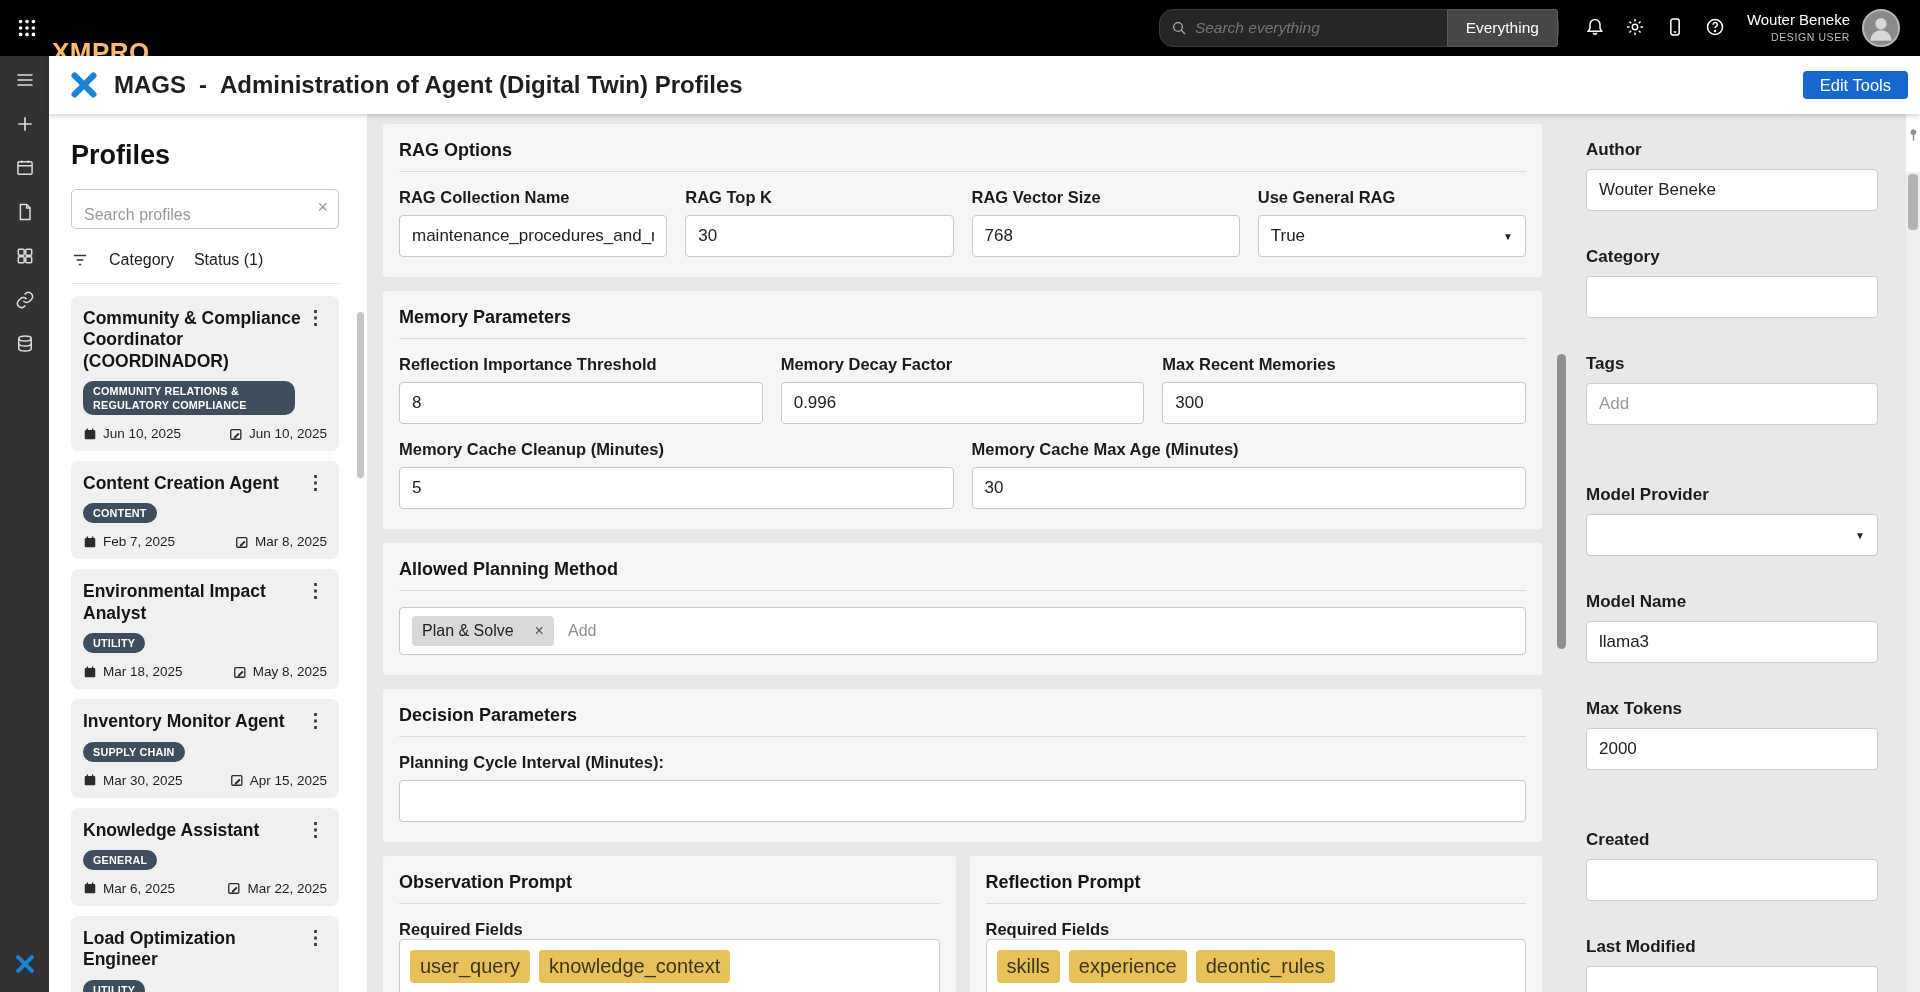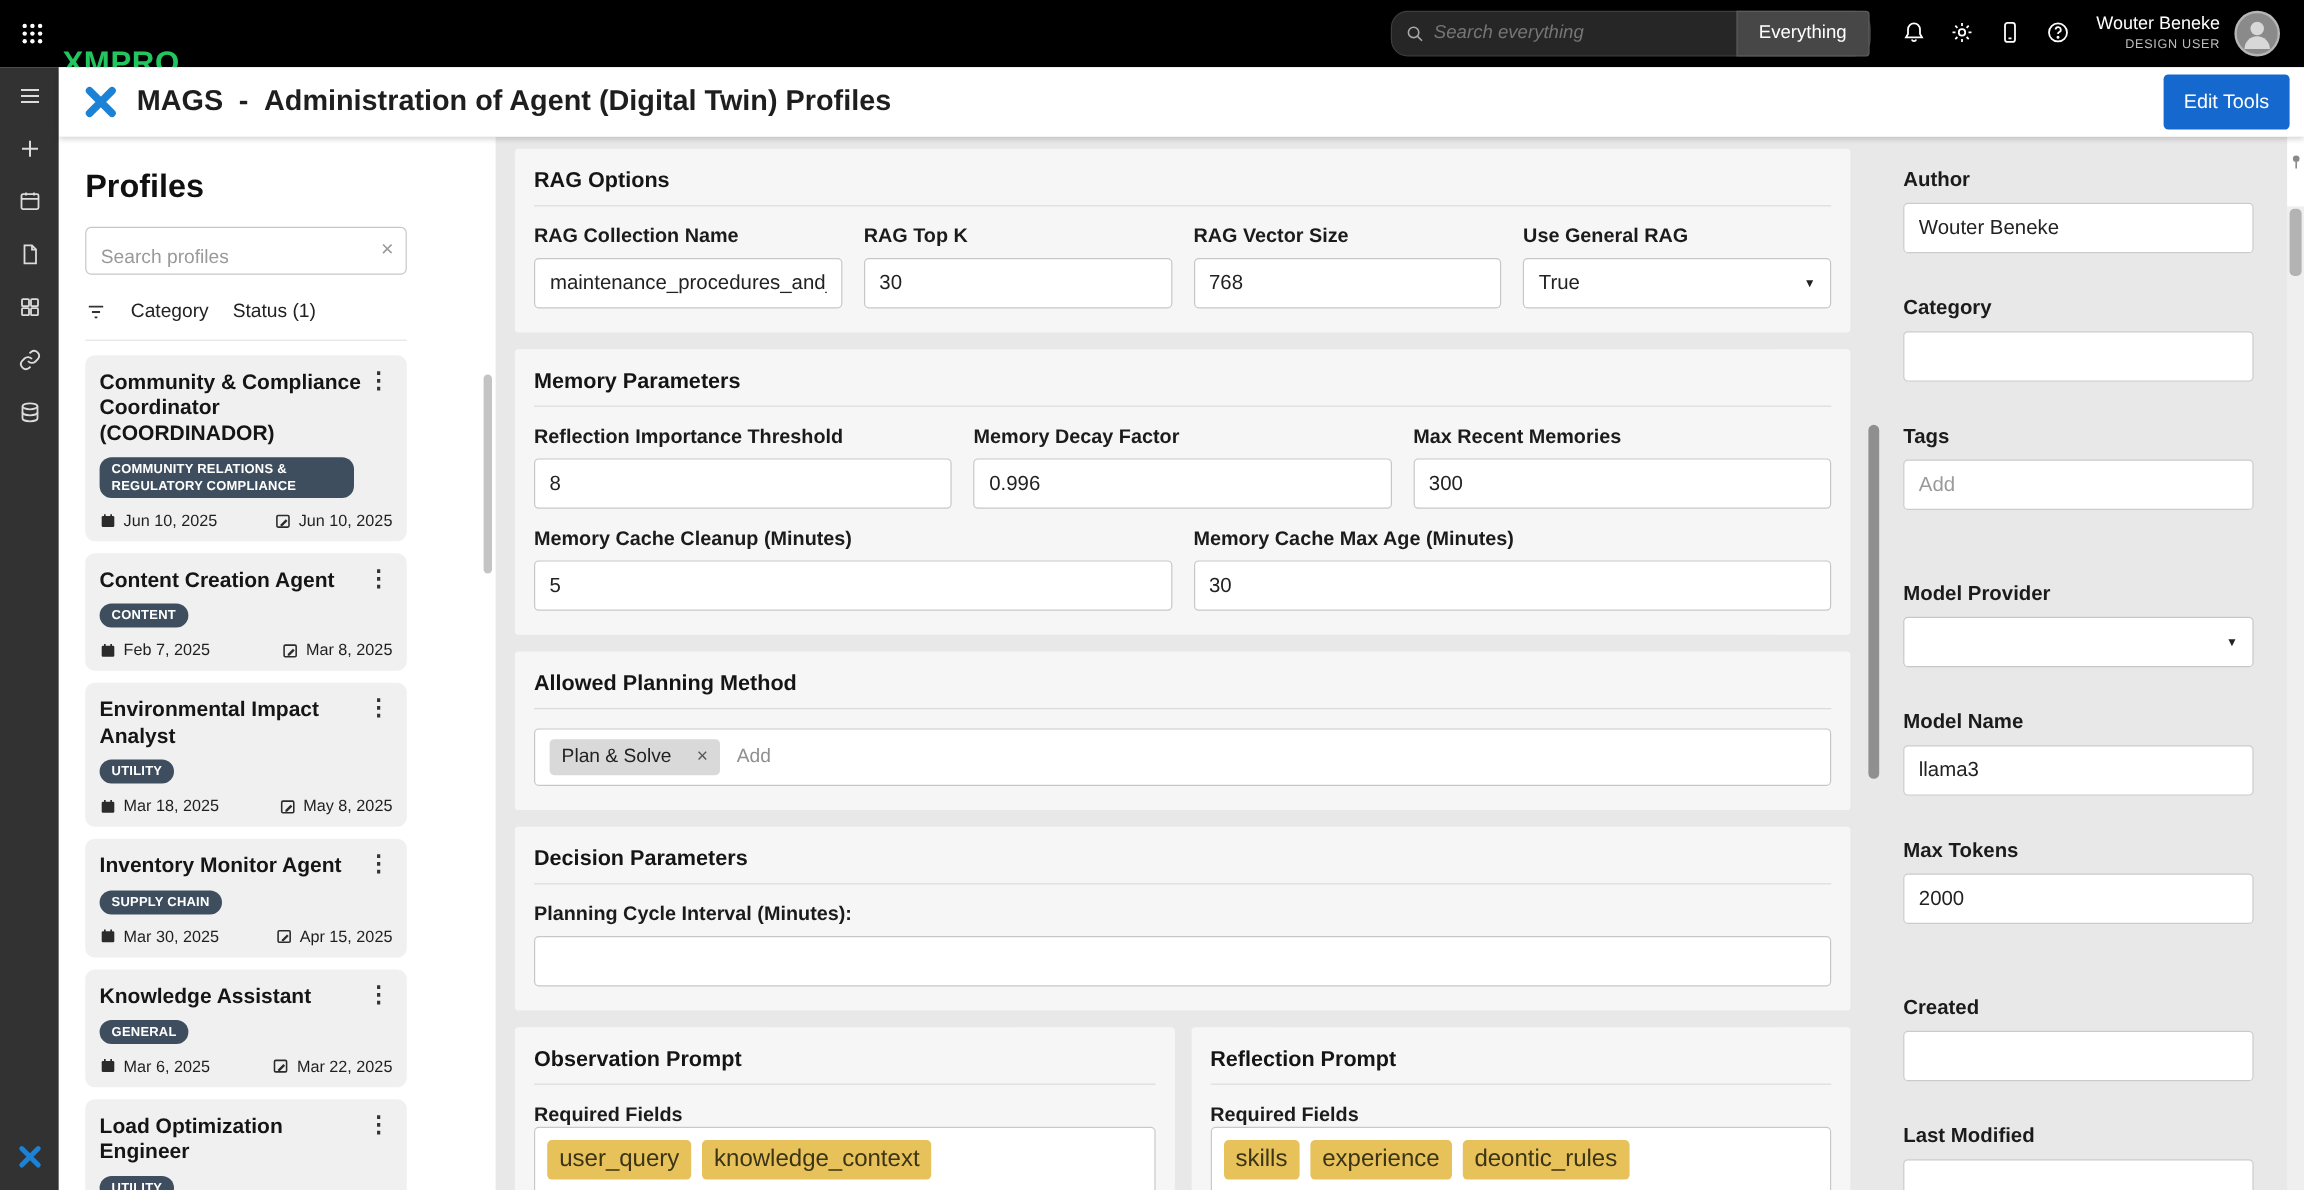--- a/index.html
+++ b/index.html
@@ -4,21 +4,21 @@
 <style>
   * { margin:0; padding:0; box-sizing:border-box; }
   html,body { width:1920px; height:992px; overflow:hidden; }
   body { display:flex; flex-direction:column; background:#e8e8e8; font-family:"Liberation Sans",sans-serif; }
   svg { display:block; }
   .ic { display:inline-flex; align-items:center; justify-content:center; }
 
   
   .topbar { height:56px; flex:none; background:#000; display:flex; align-items:center; padding:0 20px 0 16px; }
   .tb-grid { color:#fff; cursor:pointer; }
-  .tb-logo { color:#22c55e; font-size:26px; font-weight:700; letter-spacing:.5px; margin-left:14px;margin-top:48px; }
+  .tb-logo { color:#fdba74; font-size:26px; font-weight:700; letter-spacing:.5px; margin-left:14px;margin-top:48px; }
   .tb-search { margin-left:auto; width:400px; height:38px; background:#262626; border:1px solid #3d3d3d; border-radius:14px; display:flex; align-items:center; }
   .tb-search .mag { color:#a8a8a8; margin-left:11px; }
   .tb-search input { flex:1; min-width:0; background:transparent; border:none; outline:none; color:#ddd; font-size:15.5px; font-style:italic; padding:0 8px; font-family:inherit; }
   .tb-scope { height:38px; background:#474747; color:#fff; border:1px solid #5c5c5c; padding:0 18px; font-size:15.5px; border-radius:0 3px 3px 0; cursor:pointer; font-family:inherit; }
   .tb-icons { display:flex; align-items:center; gap:20px; margin-left:26px; color:#fff; }
   .tb-iconbtn { background:none; border:none; color:#fff; cursor:pointer; padding:0; }
   .tb-user { text-align:right; margin-left:22px; color:#fff; line-height:1.1; }
   .tb-user-name { font-size:15px; }
   .tb-user-role { font-size:10.5px; color:#bdbdbd; letter-spacing:.6px; margin-top:3px; }
   .avatar { width:38px; height:38px; border-radius:50%; background:#8a8a8a; margin-left:12px; border:2px solid #b5b5b5; overflow:hidden; flex:none; cursor:pointer; }
@@ -27,26 +27,26 @@
   .body-row { flex:1; display:flex; min-height:0; }
   .rail { width:49px; flex:none; background:#323232; display:flex; flex-direction:column; align-items:center; padding:14px 0; color:#dcdcdc; gap:21px; }
   .rail-btn { background:none; border:none; color:#dcdcdc; cursor:pointer; padding:0; }
   .rail-bottom { margin-top:auto; }
 
   .workspace { flex:1; min-width:0; display:flex; flex-direction:column; }
 
   
   .app-header { height:58px; flex:none; background:#fff; display:flex; align-items:center; gap:15px; padding:0 12px 0 20px; box-shadow:0 2px 5px rgba(0,0,0,.18); position:relative; z-index:3; }
   .hd-title { font-size:24px; font-weight:700; color:#1e1e1e; display:flex; gap:13px; align-items:baseline; white-space:nowrap; }
-  .edit-tools { margin-left:auto; background:#1568cd; color:#fff; border:none; border-radius:4px; height:46px; padding:0 17px; font-size:16.5px; cursor:pointer; font-family:inherit; }
+  .edit-tools { margin-left:auto; background:#1568cd; color:#fff; border:none; border-radius:4px; height:28px; padding:0 17px; font-size:16.5px; cursor:pointer; font-family:inherit; }
 
   .content-row { flex:1; min-height:0; display:flex; }
 
   
-  .profiles-panel { width:364px; flex:none; background:#fff; padding:26px 10px 0 22px; position:relative; overflow:hidden; }
+  .profiles-panel { width:318px; flex:none; background:#fff; padding:26px 10px 0 22px; position:relative; overflow:hidden; }
   .profiles-title { font-size:27px; font-weight:700; color:#101010; margin-bottom:18px; }
   .p-search { position:relative; margin-bottom:16px; width:268px; }
   .p-search input { width:100%; height:40px; border:1px solid #c7c7c7; border-radius:5px; padding:12px 32px 0 12px; font-size:16px; color:#333; font-family:inherit; }
   .p-search input::placeholder { color:#9a9a9a; }
   .p-clear { position:absolute; right:11px; top:8px; color:#999; font-size:18px; cursor:pointer; }
   .p-filter { display:flex; align-items:center; gap:20px; padding:6px 0 14px; font-size:16px; color:#222; border-bottom:1px solid #e4e4e4; margin-bottom:12px; width:268px; }
   .p-filter .fl { cursor:pointer; }
   .pc { background:#f0f0f0; border-radius:8px; padding:12px 12px 10px; margin-bottom:10px; width:268px; cursor:pointer; }
   .pc-top { display:flex; justify-content:space-between; align-items:flex-start; }
   .pc-name { font-size:17.5px; font-weight:700; color:#151515; line-height:1.22; max-width:222px; }

